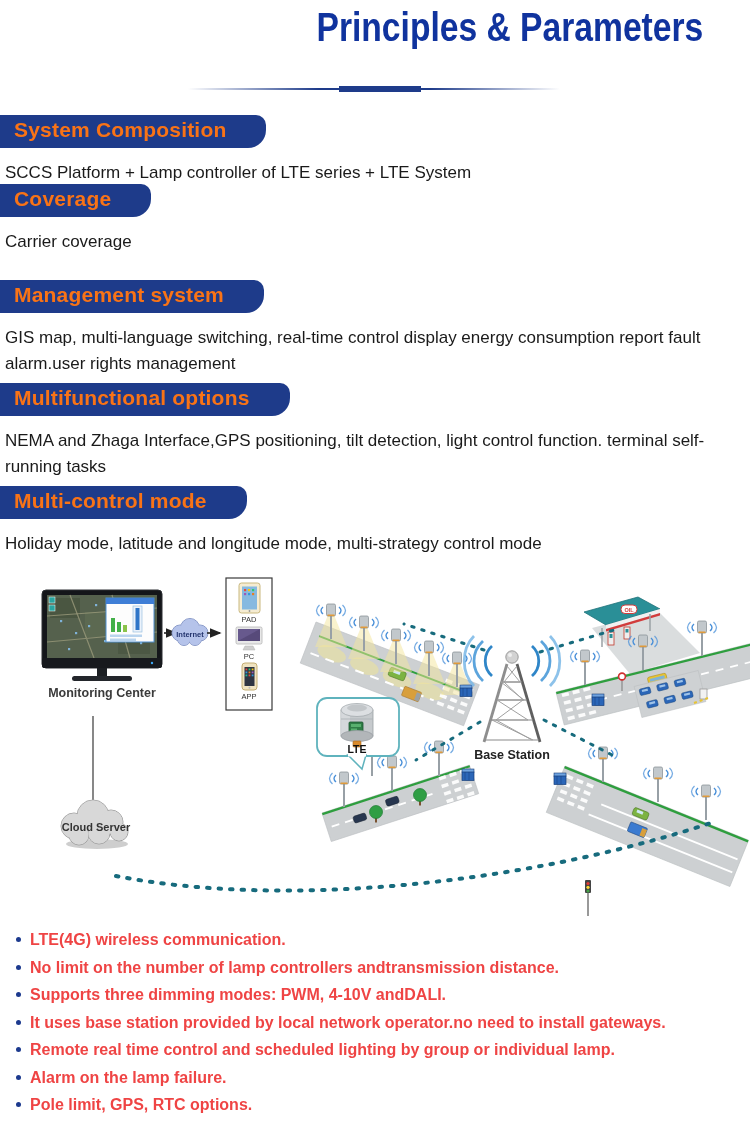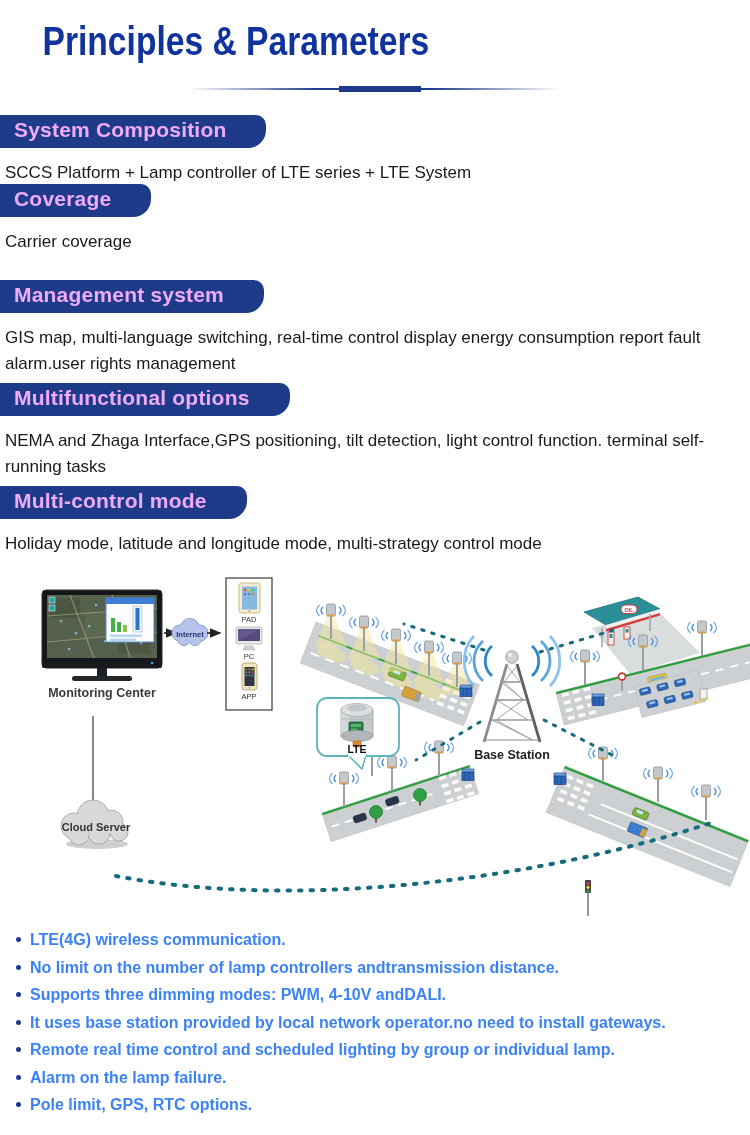--- a/index.html
+++ b/index.html
@@ -1,36 +1,36 @@
 <!DOCTYPE html>
 <html><head>
 <meta charset="utf-8">
 <style>
   html,body { margin:0; padding:0; background:#fff; font-family:"Liberation Sans", sans-serif; }
   .page { position:relative; width:750px; height:1135px; background:#fff; overflow:hidden; }
 
-  .title-wrap { position:absolute; top:18px; left:0; width:746px; text-align:left; }
+  .title-wrap { position:absolute; top:4px; left:0; width:746px; text-align:right; }
   .title-wrap span { display:inline-block; font-size:41px; font-weight:bold; color:#10339e;
                      transform:scaleX(.82); transform-origin:center; letter-spacing:0px; white-space:nowrap; }
 
   .divider { position:absolute; top:84px; left:0; width:750px; height:10px; }
   .divider .thin { position:absolute; left:188px; top:4px; width:372px; height:2px;
       background:linear-gradient(90deg, rgba(30,59,138,0), #1e3b8a 35%, #1e3b8a 65%, rgba(30,59,138,0)); }
   .divider .thick { position:absolute; left:339px; top:2px; width:82px; height:6px; background:#1e3b8a; }
 
   .sec { position:absolute; left:0; width:750px; }
-  .sec-h { display:inline-block; background:#1e3b8a; color:#f0abfc; font-size:21px; font-weight:bold;
+  .sec-h { display:inline-block; background:#1e3b8a; color:#f97316; font-size:21px; font-weight:bold;
            padding:3px 40px 6px 14px; border-radius:0 10px 18px 0; letter-spacing:.2px; }
   .sec-b { margin-top:12px; padding-left:5px; width:710px; font-size:17px; color:#1a1a1a; line-height:26px; }
 
   .diagram { position:absolute; top:570px; left:0; width:750px; height:355px; }
   svg text { font-family:"Liberation Sans", sans-serif; }
 
   .bullets { position:absolute; top:926px; left:16px; margin:0; padding:0; list-style:none; }
-  .bullets li { display:flex; align-items:baseline; line-height:27.5px; font-size:16px; font-weight:bold; color:#3b82f6; }
+  .bullets li { display:flex; align-items:baseline; line-height:27.5px; font-size:16px; font-weight:bold; color:#ef4444; }
   .bullets .dot { width:5px; height:5px; border-radius:50%; background:#1c3a8e; margin-right:9px; flex:0 0 auto;
                   position:relative; top:-3px; }
 </style>
 </head>
 <body>
 
 <div class="page">
 
   <div class="title-wrap">
     <span>Principles &amp; Parameters</span>

